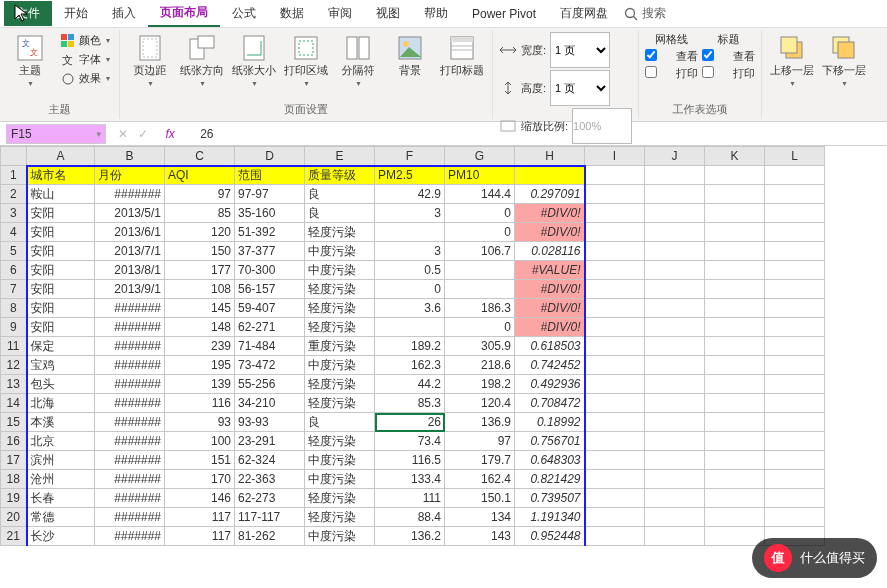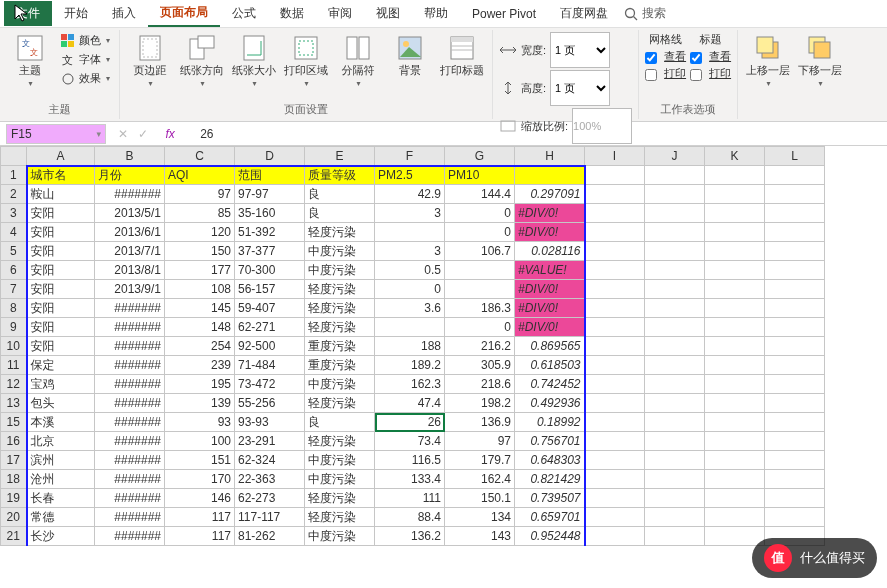--- a/index.html
+++ b/index.html
@@ -1,52 +1,52 @@
 <!DOCTYPE html>
 <html><head>
 <meta charset="utf-8">
 <style>
 * { margin:0; padding:0; box-sizing:border-box; font-family:"Microsoft YaHei","Segoe UI",sans-serif; }
 body { background:#fff; width:887px; height:588px; overflow:hidden; position:relative; font-size:12px; color:#333; }
 .menubar { display:flex; align-items:center; height:28px; background:#fff; border-bottom:1px solid #e0e0e0; padding:0 4px; }
 .menubar .tab { padding:4px 12px; cursor:pointer; }
 .menubar .tab.file { background:#217346; color:#fff; }
-.menubar .tab.active { color:#c2410c; border-bottom:2px solid #217346; font-weight:600; }
+.menubar .tab.active { color:#a21caf; border-bottom:2px solid #217346; font-weight:600; }
 .menubar .spacer { margin-left:4px; }
 .ribbon { display:flex; height:94px; background:#f3f2f1; border-bottom:1px solid #d0d0d0; padding:2px 0; }
 .rgroup { display:flex; flex-direction:column; align-items:center; padding:0 6px; border-right:1px solid #e1e1e1; }
 .rgroup:last-child { border-right:none; }
 .rgroup-body { flex:1; display:flex; align-items:flex-start; gap:4px; padding-top:2px; }
 .rgroup-label { font-size:11px; color:#666; padding:2px 0; }
 .bigbtn { display:flex; flex-direction:column; align-items:center; justify-content:flex-start; width:48px; padding:2px; cursor:pointer; gap:2px;}
 .bigbtn .icon { width:28px; height:28px; display:flex; align-items:center; justify-content:center; }
 .bigbtn .lbl { font-size:11px; text-align:center; line-height:1.2; }
 .smallrows { display:flex; flex-direction:column; gap:2px; }
 .smallbtn { display:flex; align-items:center; gap:4px; padding:1px 3px; cursor:pointer; font-size:11px; }
 .smallbtn .sq { width:14px; height:14px; }
-.chk { display:flex; align-items:flex-end; gap:7px; font-size:11px; cursor:pointer;text-decoration:underline;}
+.chk { display:flex; align-items:flex-start; gap:19px; font-size:11px; cursor:pointer;}
 .chk input { width:12px; height:12px; }
 .sizegroup { display:flex; flex-direction:column; gap:2px; font-size:11px; }
 .sizerow { display:flex; align-items:center; gap:4px; }
 .sizerow select,.sizerow input { font-size:11px; border:1px solid #bbb; background:#fff; height:36px; width:60px;}
 .sizerow .ico { width:18px; height:14px; }
 .search-area { display:flex; align-items:center; gap:4px; margin-left:6px; color:#666; }
 .formula-bar { display:flex; align-items:center; height:24px; border-bottom:1px solid #d0d0d0; background:#fff; }
 .namebox { width:100px; height:20px; border:1px solid #ccc; margin-left:6px; padding:0 20px 0 4px; display:flex; align-items:center; background:#f0abfc; position:relative;}
 .namebox:after{content:"▾"; position:absolute; right:4px; font-size:9px; color:#888;}
 .fx-btn { width:24px; text-align:center; font-style:italic; color:#a21caf; cursor:pointer;}
 .fb-icons { display:flex; padding:0 12px; gap:10px; color:#888;}
 .formula-input { flex:1; padding:0 6px; }
 .grid-wrap { position:relative; overflow:hidden; }
 table.grid { border-collapse:collapse; table-layout:fixed; }
 table.grid th, table.grid td { border:1px solid #c6c6c6; height:19px; font-size:12px; padding:0 3px; overflow:hidden; white-space:nowrap; text-overflow:clip; background:#fff;}
 table.grid th { background:#e6e6e6; font-weight:400; color:#333; text-align:center; }
 table.grid th.rowh { width:26px; text-align:center;}
 table.grid td.header-cell { background:#ffff00; font-weight:400; text-align:left;}
-table.grid td.err { background:#ec4899; }
+table.grid td.err { background:#fca5a5; text-align:right;}
 table.grid td.txt { text-align:left;}
 table.grid td.num { text-align:right;}
 .col-A{width:68px}.col-B{width:70px}.col-C{width:70px}.col-D{width:70px}.col-E{width:70px}.col-F{width:70px}.col-G{width:70px}.col-H{width:70px}.col-I{width:60px}.col-J{width:60px}.col-K{width:60px}.col-L{width:60px}
 th.active-col { background:#d3e5d8;}
 .sel-cell { outline:2px solid #107c41; outline-offset:-2px;}
 .thick-l { border-left:2px solid #1a1aff !important;}
 .thick-r { border-right:2px solid #1a1aff !important;font-style:italic;}
 .thick-t { border-top:2px solid #1a1aff !important;}
 .badge { position:absolute; right:10px; bottom:10px; display:flex; align-items:center; gap:8px; background:rgba(0,0,0,0.7); color:#fff; padding:6px 12px; border-radius:20px; font-size:13px;}
 .badge .circle { width:28px; height:28px; border-radius:50%; background:#ff2741; color:#fff; display:flex; align-items:center; justify-content:center; font-size:13px; font-weight:bold;}
@@ -462,35 +462,20 @@
           <td class="txt">轻度污染</td>
           <td class="num"></td>
           <td class="num">0</td>
           <td class="err thick-r">#DIV/0!</td>
           <td></td>
           <td></td>
           <td></td>
           <td></td>
         </tr>
         <tr>
-          <th class="rowh">10</th>
-          <td class="txt thick-l">安阳</td>
-          <td class="num">#######</td>
-          <td class="num">254</td>
-          <td class="txt">92-500</td>
-          <td class="txt">重度污染</td>
-          <td class="num">188</td>
-          <td class="num">216.2</td>
-          <td class="num thick-r">0.869565</td>
-          <td></td>
-          <td></td>
-          <td></td>
-          <td></td>
-        </tr>
-        <tr>
           <th class="rowh">11</th>
           <td class="txt thick-l">保定</td>
           <td class="num">#######</td>
           <td class="num">239</td>
           <td class="txt">71-484</td>
           <td class="txt">重度污染</td>
           <td class="num">189.2</td>
           <td class="num">305.9</td>
           <td class="num thick-r">0.618503</td>
           <td></td>
@@ -513,23 +498,38 @@
           <td></td>
           <td></td>
         </tr>
         <tr>
           <th class="rowh">13</th>
           <td class="txt thick-l">包头</td>
           <td class="num">#######</td>
           <td class="num">139</td>
           <td class="txt">55-256</td>
           <td class="txt">轻度污染</td>
-          <td class="num">47.4</td>
+          <td class="num">44.2</td>
           <td class="num">198.2</td>
           <td class="num thick-r">0.492936</td>
+          <td></td>
+          <td></td>
+          <td></td>
+          <td></td>
+        </tr>
+        <tr>
+          <th class="rowh">14</th>
+          <td class="txt thick-l">北海</td>
+          <td class="num">#######</td>
+          <td class="num">116</td>
+          <td class="txt">34-210</td>
+          <td class="txt">轻度污染</td>
+          <td class="num">85.3</td>
+          <td class="num">120.4</td>
+          <td class="num thick-r">0.708472</td>
           <td></td>
           <td></td>
           <td></td>
           <td></td>
         </tr>
         <tr>
           <th class="rowh">15</th>
           <td class="txt thick-l">本溪</td>
           <td class="num">#######</td>
           <td class="num">93</td>
@@ -605,21 +605,21 @@
         </tr>
         <tr>
           <th class="rowh">20</th>
           <td class="txt thick-l">常德</td>
           <td class="num">#######</td>
           <td class="num">117</td>
           <td class="txt">117-117</td>
           <td class="txt">轻度污染</td>
           <td class="num">88.4</td>
           <td class="num">134</td>
-          <td class="num thick-r">0.659701</td>
+          <td class="num thick-r">1.191340</td>
           <td></td>
           <td></td>
           <td></td>
           <td></td>
         </tr>
         <tr>
           <th class="rowh">21</th>
           <td class="txt thick-l">长沙</td>
           <td class="num">#######</td>
           <td class="num">117</td>

